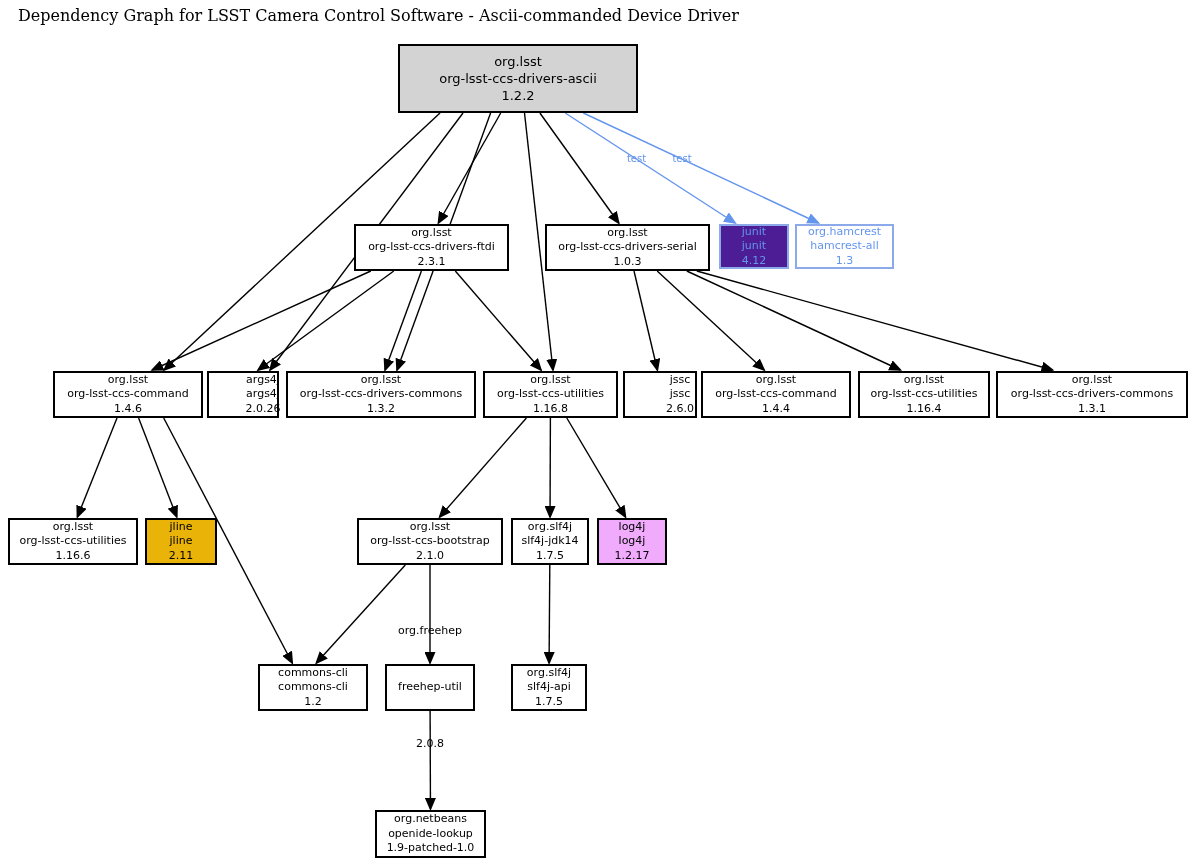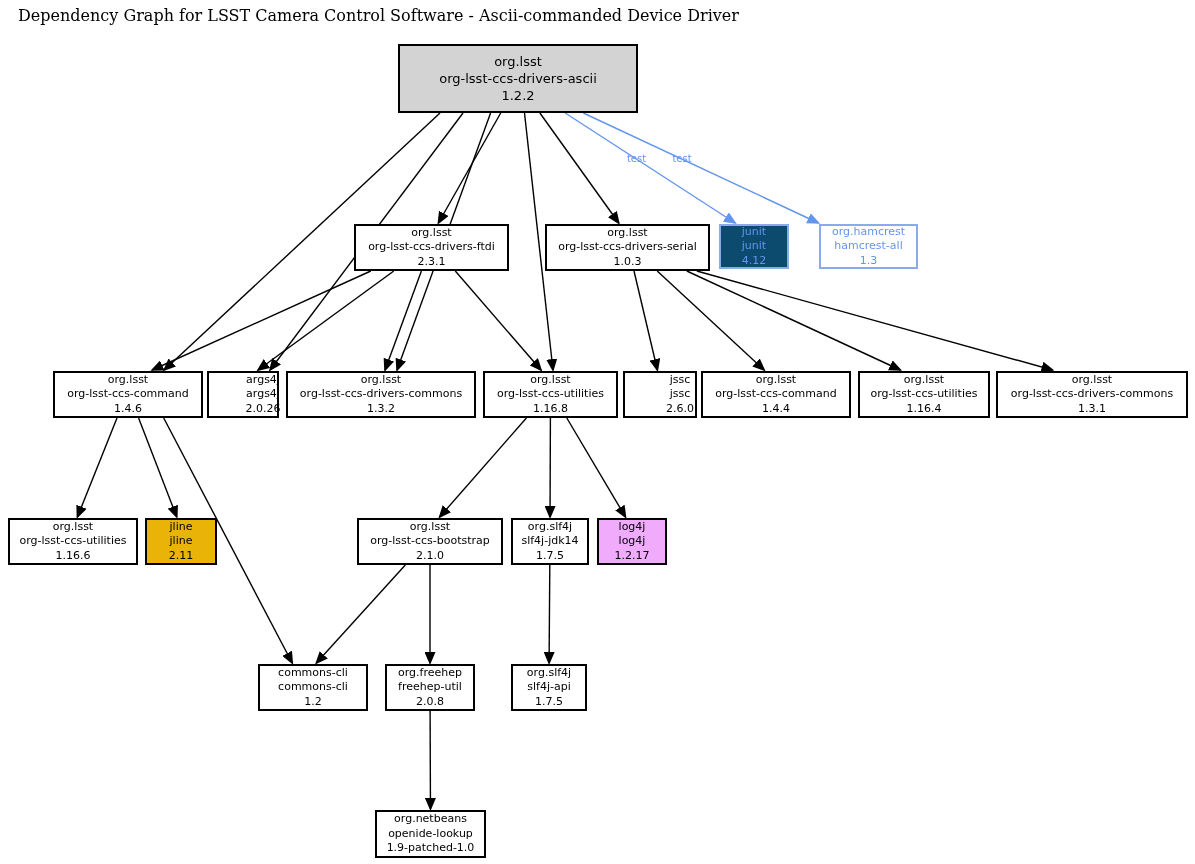--- a/index.html
+++ b/index.html
@@ -67,26 +67,26 @@
       <div class="node" style="left: 354px; top: 224px; width: 155px; height: 47px; background: rgb(255, 255, 255); border-color: rgb(0, 0, 0);">
         <span>org.lsst</span>
         <span>org-lsst-ccs-drivers-ftdi</span>
         <span>2.3.1</span>
       </div>
       <div class="node" style="left: 545px; top: 224px; width: 165px; height: 47px; background: rgb(255, 255, 255); border-color: rgb(0, 0, 0);">
         <span>org.lsst</span>
         <span>org-lsst-ccs-drivers-serial</span>
         <span>1.0.3</span>
       </div>
-      <div class="node" style="left: 719px; top: 224px; width: 70px; height: 45px; background: #0c4a6e; border-color: rgb(140, 170, 234); color: rgb(100, 149, 237);">
+      <div class="node" style="left: 719px; top: 224px; width: 70px; height: 45px; background: #4c1d95; border-color: rgb(140, 170, 234); color: rgb(100, 149, 237);">
         <span>junit</span>
         <span>junit</span>
         <span>4.12</span>
       </div>
-      <div class="node" style="left: 795px; top: 224px; width: 99px; height: 45px; background: rgb(255, 255, 255); border-color: rgb(140, 170, 234); color: rgb(100, 149, 237); margin-left: 24px;">
+      <div class="node" style="left: 795px; top: 224px; width: 99px; height: 45px; background: rgb(255, 255, 255); border-color: rgb(140, 170, 234); color: rgb(100, 149, 237);">
         <span>org.hamcrest</span>
         <span>hamcrest-all</span>
         <span>1.3</span>
       </div>
       <div class="node" style="left: 53px; top: 371px; width: 150px; height: 47px; background: rgb(255, 255, 255); border-color: rgb(0, 0, 0);">
         <span>org.lsst</span>
         <span>org-lsst-ccs-command</span>
         <span>1.4.6</span>
       </div>
       <div class="node" style="left: 207px; top: 371px; width: 72px; height: 47px; background: rgb(255, 255, 255); border-color: rgb(0, 0, 0); padding-left: 40px;">
@@ -147,21 +147,21 @@
       <div class="node" style="left: 597px; top: 518px; width: 70px; height: 47px; background: #f0abfc; border-color: rgb(0, 0, 0);">
         <span>log4j</span>
         <span>log4j</span>
         <span>1.2.17</span>
       </div>
       <div class="node" style="left: 258px; top: 664px; width: 110px; height: 47px; background: rgb(255, 255, 255); border-color: rgb(0, 0, 0);">
         <span>commons-cli</span>
         <span>commons-cli</span>
         <span>1.2</span>
       </div>
-      <div class="node" style="left: 385px; top: 664px; width: 90px; height: 47px; background: rgb(255, 255, 255); border-color: rgb(0, 0, 0);">
+      <div class="node" style="left: 385px; top: 664px; width: 90px; height: 47px; background: rgb(255, 255, 255); border-color: rgb(0, 0, 0); gap: 42px;">
         <span>org.freehep</span>
         <span>freehep-util</span>
         <span>2.0.8</span>
       </div>
       <div class="node" style="left: 511px; top: 664px; width: 76px; height: 47px; background: rgb(255, 255, 255); border-color: rgb(0, 0, 0);">
         <span>org.slf4j</span>
         <span>slf4j-api</span>
         <span>1.7.5</span>
       </div>
       <div class="node" style="left: 375px; top: 810px; width: 111px; height: 48px; background: rgb(255, 255, 255); border-color: rgb(0, 0, 0);">

